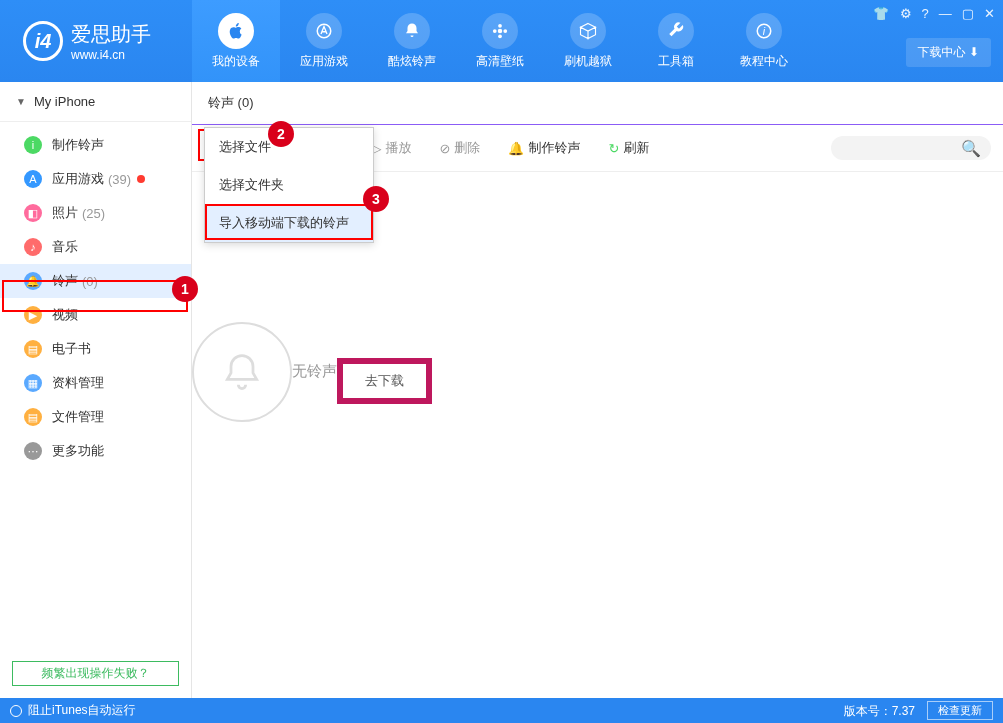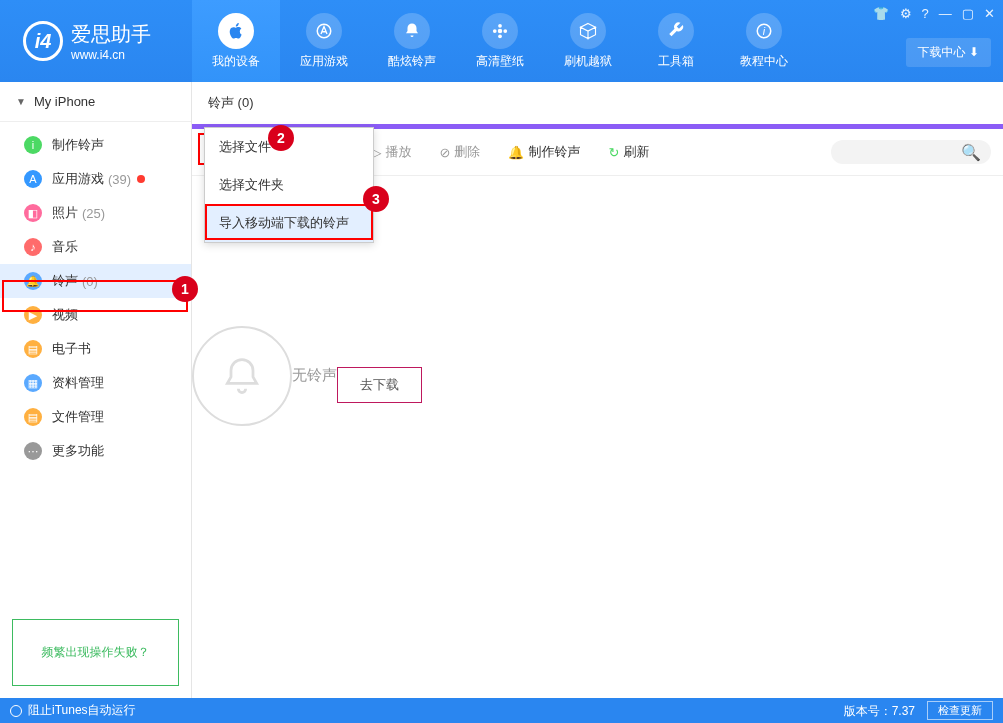--- a/index.html
+++ b/index.html
@@ -31,41 +31,41 @@
 .sidebar-items { flex: 1; padding-top: 6px; }
 .sidebar-item { display: flex; align-items: center; padding: 8px 16px 8px 24px; font-size: 13px; color: #333; cursor: pointer; position: relative; }
 .sidebar-item.selected { background: #e3efff; }
 .sidebar-item .s-icon { width: 18px; height: 18px; border-radius: 50%; margin-right: 10px; display: inline-flex; align-items: center; justify-content: center; color: #fff; font-size: 11px; }
 .sidebar-item .count { color: #999; margin-left: 4px; }
 .red-dot { width: 8px; height: 8px; background: #ff3b30; border-radius: 50%; margin-left: 6px; }
 
 .highlight-box { position: absolute; border: 2px solid #ff0000; pointer-events: none; }
 .anno-badge { position: absolute; width: 26px; height: 26px; background: #d9001b; color: #fff; border-radius: 50%; display: flex; align-items: center; justify-content: center; font-size: 14px; font-weight: bold; z-index: 20; }
 
-.help-link { margin: 12px; border: 1px solid #3dbb60; color: #3dbb60; font-size: 12px; padding: 24px 0; text-align: center; cursor: pointer; }
+.help-link { margin: 12px; border: 1px solid #3dbb60; color: #3dbb60; font-size: 12px; padding: 3px 0; text-align: center; cursor: pointer; }
 
 .main { flex: 1; background: #fff; position: relative; }
-.content-header { padding: 12px 16px; font-size: 13px; color: #333; border-bottom: 5px solid #8b5cf6; }
+.content-header { padding: 12px 16px; font-size: 13px; color: #333; border-bottom: 1px solid #8b5cf6; }
 .toolbar { display: flex; align-items: center; padding: 10px 12px; gap: 8px; border-bottom: 1px solid #eee; position: relative; }
 .tool-btn { display: flex; align-items: center; font-size: 13px; color: #999; padding: 4px 10px; cursor: pointer; gap: 4px; }
 .tool-btn.enabled { color: #333; }
 .tool-btn.import { color: #333; }
 .tool-btn.make { color: #333; }
 .tool-btn .t-icon { display: inline-block; }
 .search-box { margin-left: auto; width: 160px; height: 24px; background: #f3f3f3; border-radius: 12px; display: flex; align-items: center; justify-content: flex-end; padding: 0 10px; color: #bbb; }
 
 .dropdown { position: absolute; top: 45px; left: 12px; width: 170px; background: #fff; border: 1px solid #ccc; box-shadow: 0 2px 8px rgba(0,0,0,0.15); z-index: 10; }
 .dropdown-item { padding: 10px 14px; font-size: 13px; color: #333; cursor: pointer; }
 .dropdown-item.hover { background: #e3efff; }
 
 .empty-state { display: flex; flex-direction: row; align-items: center; margin-top: 150px; }
 .empty-circle { width: 100px; height: 100px; border: 2px solid #ddd; border-radius: 50%; display: flex; align-items: center; justify-content: center; margin-bottom: 18px; }
 .bell-icon { width: 44px; height: 44px; color: #ddd; }
 .empty-text { color: #999; font-size: 15px; margin-bottom: 20px; }
-.go-download { border: 1px solid #be185d; padding: 8px 22px; font-size: 13px; color: #555; cursor: pointer; background: #fff; }
+.go-download { border: 6px solid #be185d; padding: 8px 22px; font-size: 13px; color: #555; cursor: pointer; background: #fff; }
 
 .statusbar { height: 25px; background: #2a86f0; color: #fff; display: flex; align-items: center; padding: 0 10px; font-size: 12px; }
 .statusbar .left { display: flex; align-items: center; gap: 6px; }
 .statusbar .right { margin-left: auto; display: flex; align-items: flex-end; gap: 12px; }
 .update-btn { border: 1px solid rgba(255,255,255,0.6); padding: 1px 10px; cursor: pointer; font-size: 11px; }
 </style>
 </head>
 <body>
 
 <div class="header">

